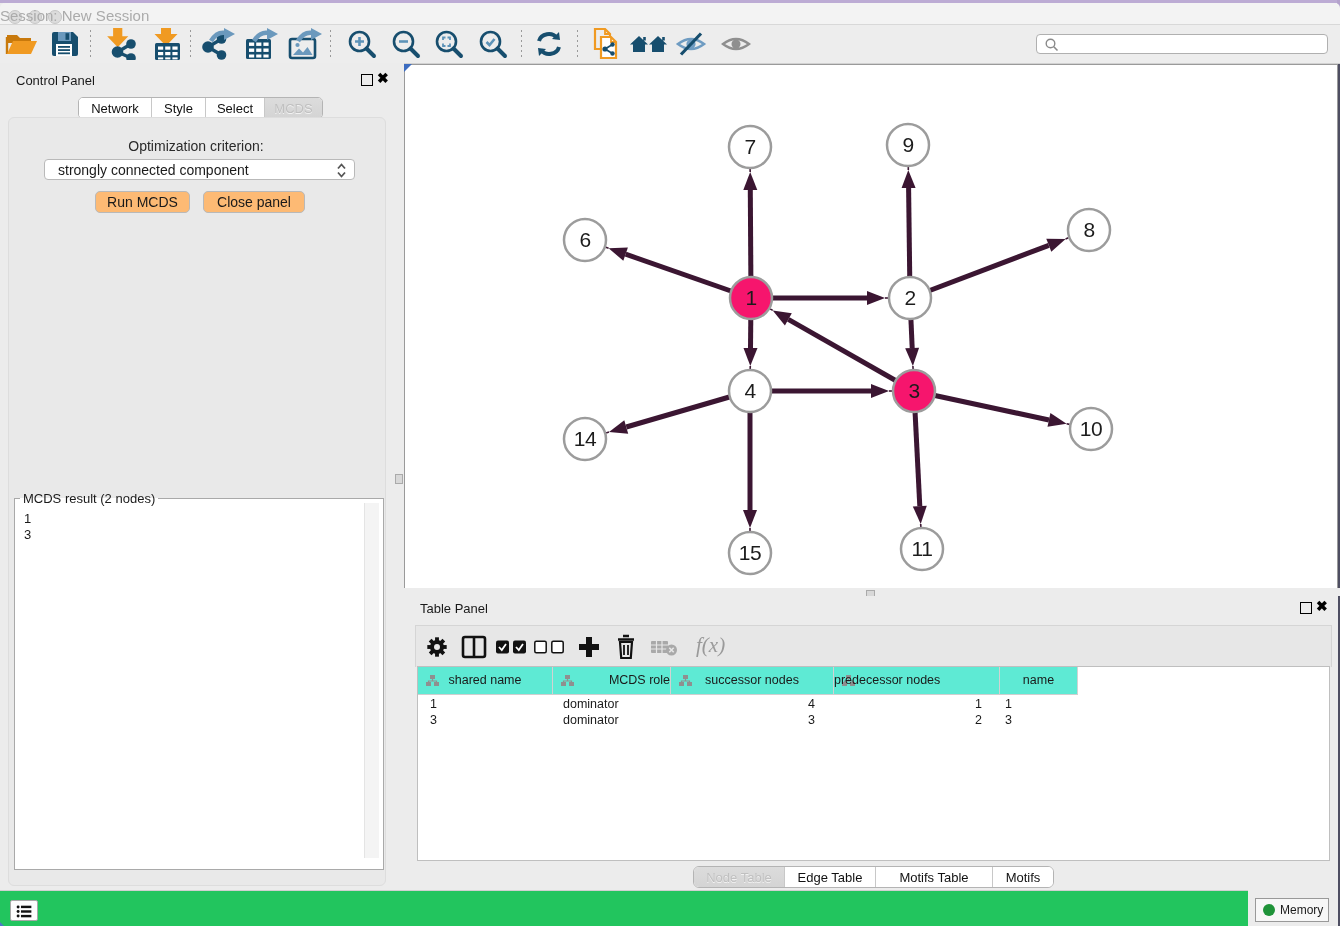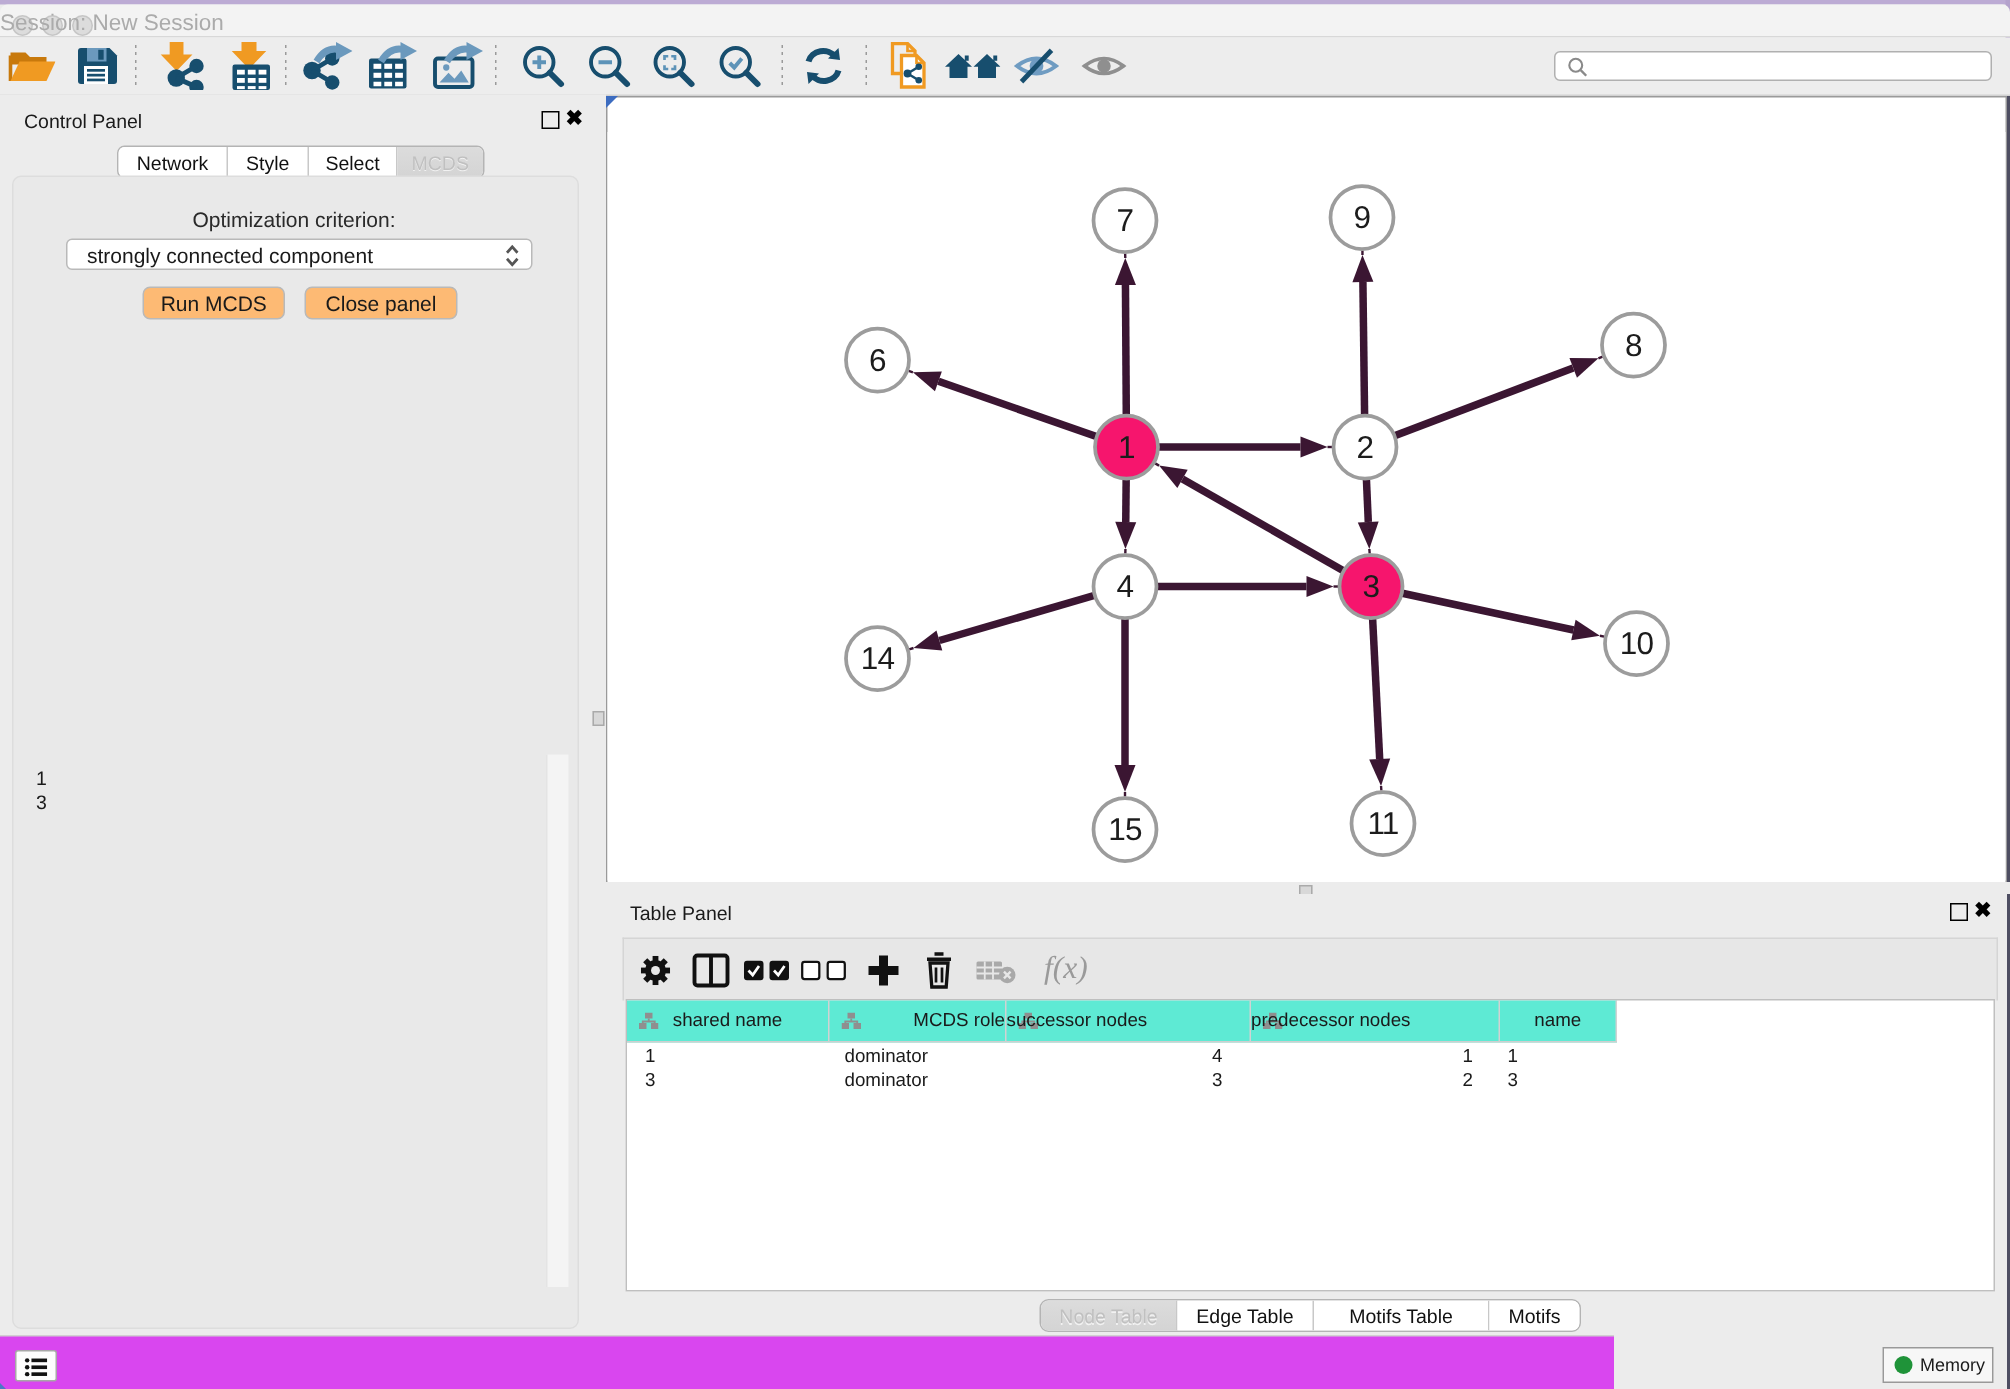--- a/index.html
+++ b/index.html
@@ -205,20 +205,23 @@
   <div class="abs" style="left:44px;top:96px;width:311px;height:21px;box-sizing:border-box;background:#fff;border:1px solid #b9b9b9;border-radius:4px">
     <div class="abs" style="left:13px;top:2px;font-size:14px">strongly connected component</div>
     <svg class="abs" style="right:7px;top:3px" width="11" height="15" viewBox="0 0 11 15">
       <path d="M2 5.5 L5.5 1.5 L9 5.5" fill="none" stroke="#555" stroke-width="1.8"></path>
       <path d="M2 9.5 L5.5 13.5 L9 9.5" fill="none" stroke="#555" stroke-width="1.8"></path>
     </svg>
   </div>
   <div class="btn" style="left:95px;top:128px;width:95px;height:22px">Run MCDS</div>
   <div class="btn" style="left:203px;top:128px;width:102px;height:22px">Close panel</div>
 
+  <fieldset class="abs" style="left:14px;top:428px;width:370px;height:379px;box-sizing:border-box;margin:0;padding:0;background:#fff;border:1px solid #a9a9a9;border-radius:0">
+    <legend style="margin-left:5px;padding:0 3px;font-size:13px;color:#1a1a1a">MCDS result (2 nodes)</legend>
+  </fieldset>
   <div class="abs" style="left:24px;top:448px;font-size:13px;line-height:16px">1<br>3</div>
   <div class="abs" style="left:364px;top:440px;width:14px;height:355px;background:#f4f4f4;border-left:1px solid #e4e4e4"></div>
 </div>
 
 <div class="abs" style="left:392px;top:63px;width:12px;height:827px;background:#ececec">
   <div class="abs" style="left:3px;top:411px;width:6px;height:8px;background:#d8d8d8;border:1px solid #aaa"></div>
 </div>
 
 <div id="netframe" class="abs" style="left:404px;top:64px;width:934px;height:524px;box-sizing:border-box;border:1px solid #9a9a9a;background:#fff">
   <svg class="abs" style="left:-1px;top:-1px;z-index:5" width="8" height="8">
@@ -391,21 +394,21 @@
         </div>
         <div style="position:absolute;left:253px;top:0;width:163px;height:27px;box-sizing:border-box;border-right:1px solid #d2d2d2;font-size:12.5px;color:#1a1a1a">
           <span style="position:absolute;left:8px;top:8px"><svg width="13" height="11" viewBox="0 0 13 11">
               <g fill="#8f8f8f">
                 <rect x="4" y="0" width="5" height="4"></rect>
                 <rect x="0" y="7" width="5" height="4"></rect>
                 <rect x="8" y="7" width="5" height="4"></rect>
                 <path d="M6.5 4 V6 M2.5 7 V6 H10.5 V7" stroke="#8f8f8f" fill="none" stroke-width="1.2"></path>
               </g>
             </svg></span>
-          <div style="position:absolute;left:0;top:6px;width:100%;text-align:left">successor nodes</div>
+          <div style="position:absolute;left:0;top:6px;width:100%;text-align:center">successor nodes</div>
         </div>
         <div style="position:absolute;left:416px;top:0;width:166px;height:27px;box-sizing:border-box;border-right:1px solid #d2d2d2;font-size:12.5px;color:#1a1a1a">
           <span style="position:absolute;left:8px;top:8px"><svg width="13" height="11" viewBox="0 0 13 11">
               <g fill="#8f8f8f">
                 <rect x="4" y="0" width="5" height="4"></rect>
                 <rect x="0" y="7" width="5" height="4"></rect>
                 <rect x="8" y="7" width="5" height="4"></rect>
                 <path d="M6.5 4 V6 M2.5 7 V6 H10.5 V7" stroke="#8f8f8f" fill="none" stroke-width="1.2"></path>
               </g>
             </svg></span>
@@ -431,21 +434,21 @@
       </div>
     </div>
   <div class="tabrow" style="left:289px;top:270px;border-radius:6px">
     <div class="tab sel" style="width:90px">Node Table</div>
     <div class="tab" style="width:90px">Edge Table</div>
     <div class="tab" style="width:116px">Motifs Table</div>
     <div class="tab" style="width:60px">Motifs</div>
   </div>
 </div>
 
-<div class="abs" style="left:0;top:890px;width:1076px;height:36px;background:#d946ef;border-top:1px solid #d0d0d0">
+<div class="abs" style="left:0;top:890px;width:1248px;height:36px;background:#22c55e;border-top:1px solid #d0d0d0">
   <div class="abs" style="left:10px;top:9px;width:28px;height:21px;box-sizing:border-box;background:#fdfdfd;border:1px solid #a8a8a8;border-radius:2px">
     <svg class="abs" style="left:5px;top:3.5px" width="16" height="13" viewBox="0 0 17 15">
       <g fill="#111">
           <circle cx="1.7" cy="2.2" r="1.7"></circle>
           <rect x="5" y="0.8" width="12" height="2.8"></rect>
       <circle cx="1.7" cy="7.5" r="1.7"></circle>
           <rect x="5" y="6.1" width="12" height="2.8"></rect>
       <circle cx="1.7" cy="12.8" r="1.7"></circle>
           <rect x="5" y="11.4" width="12" height="2.8"></rect>
         </g>

